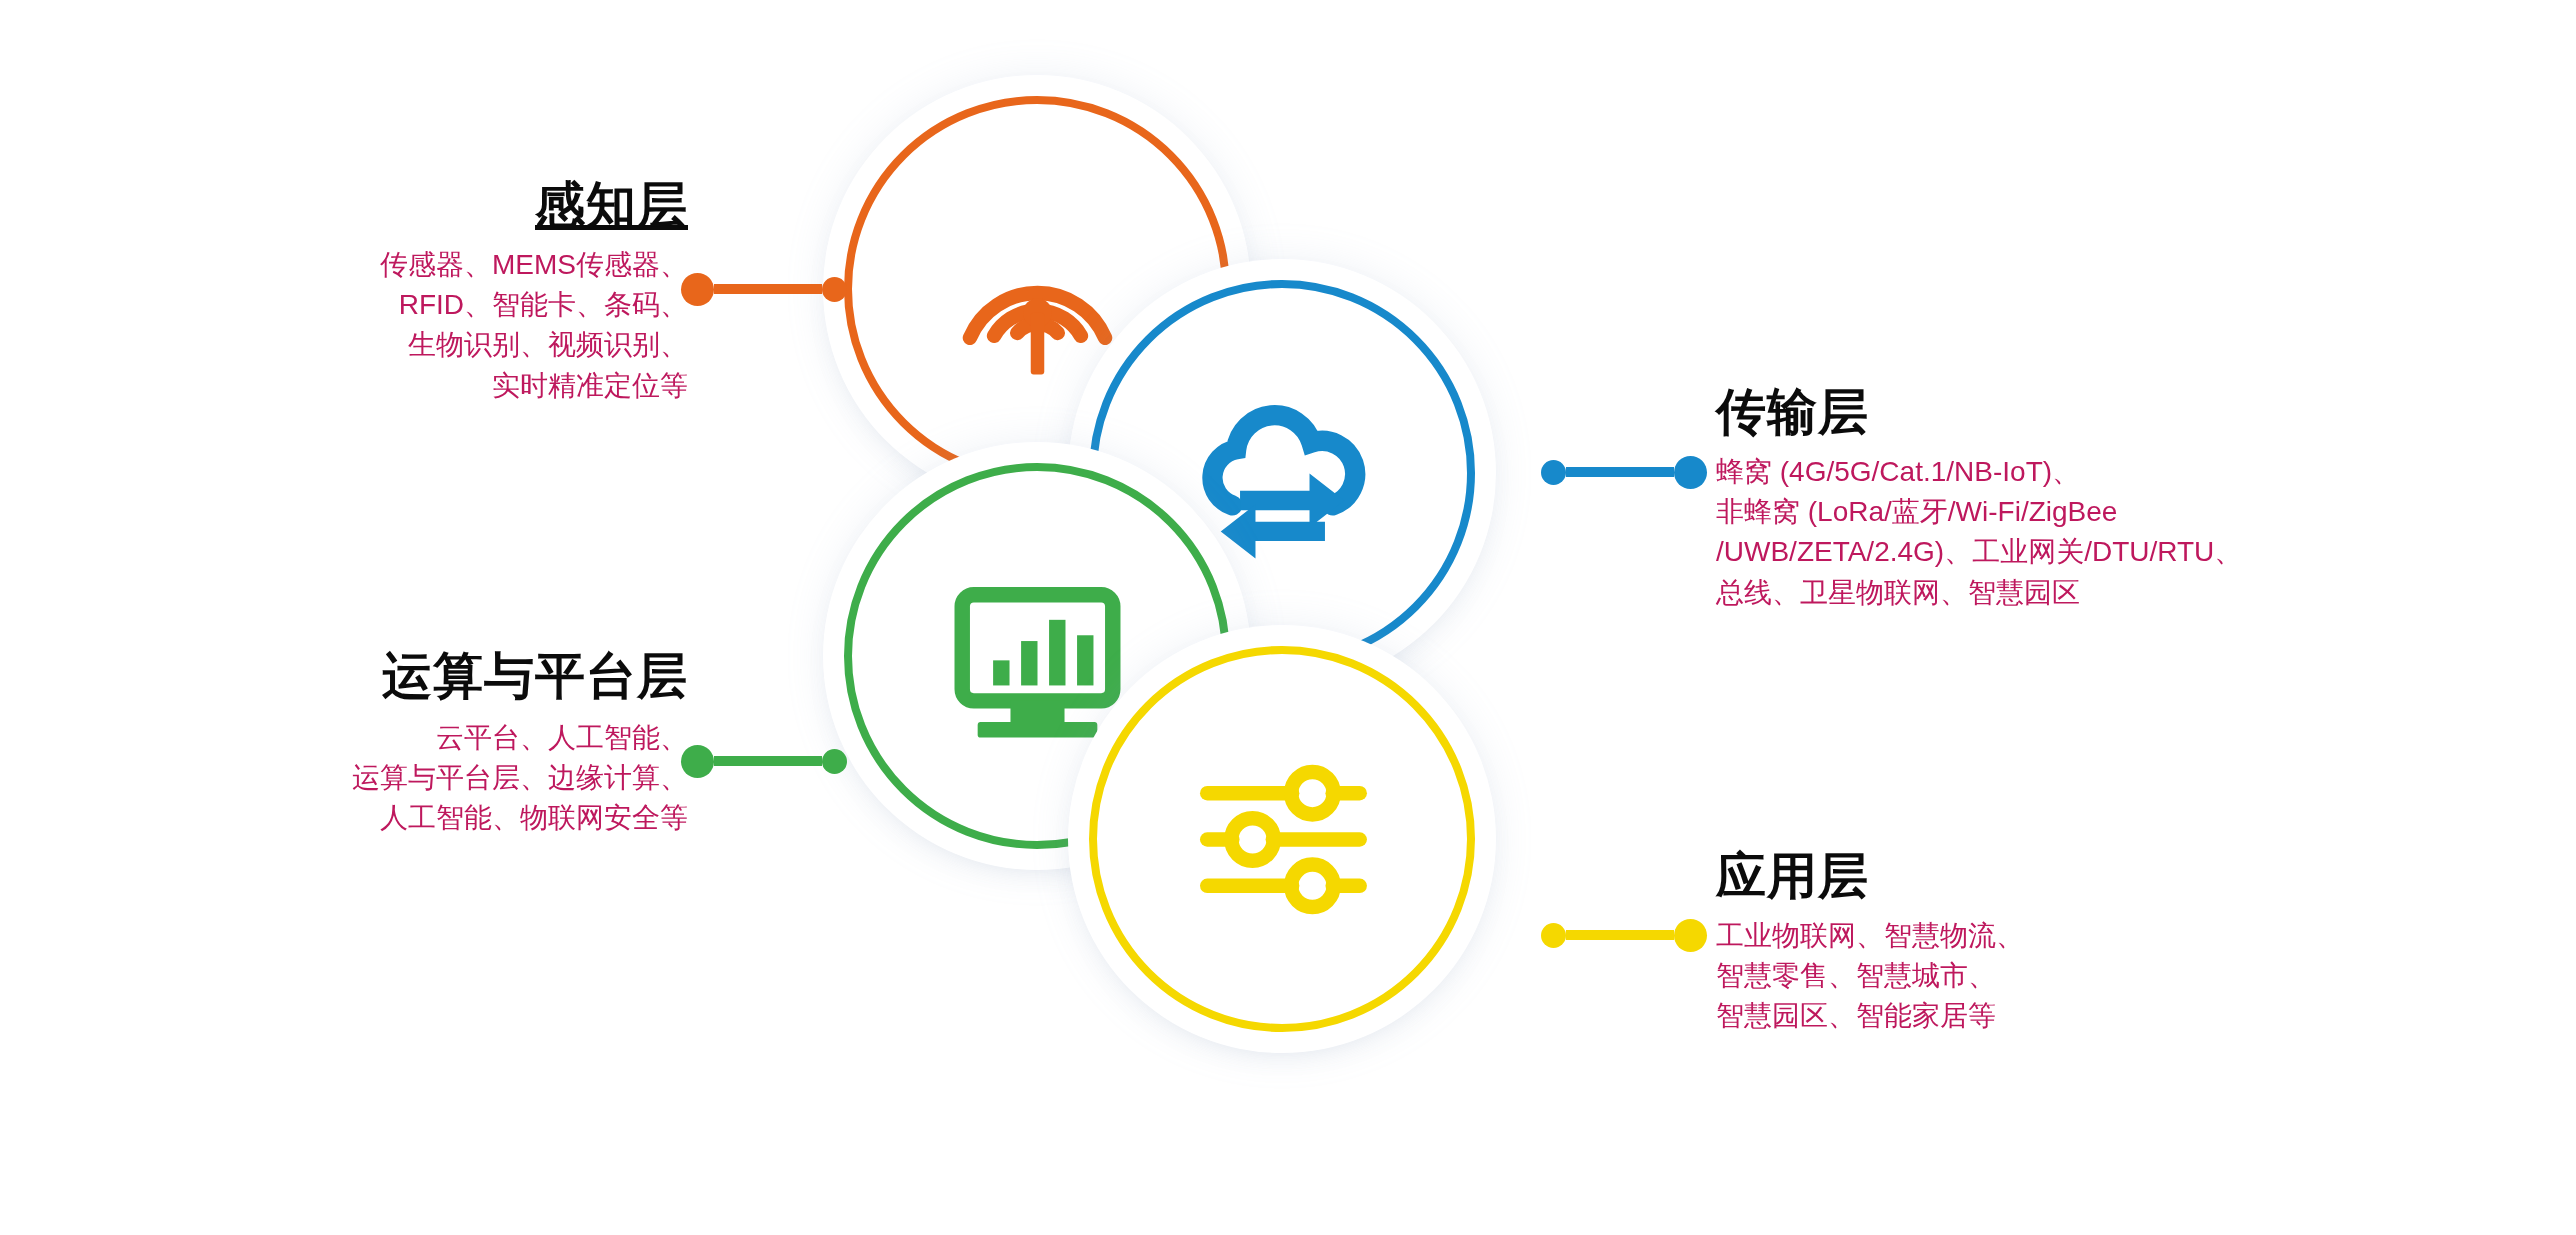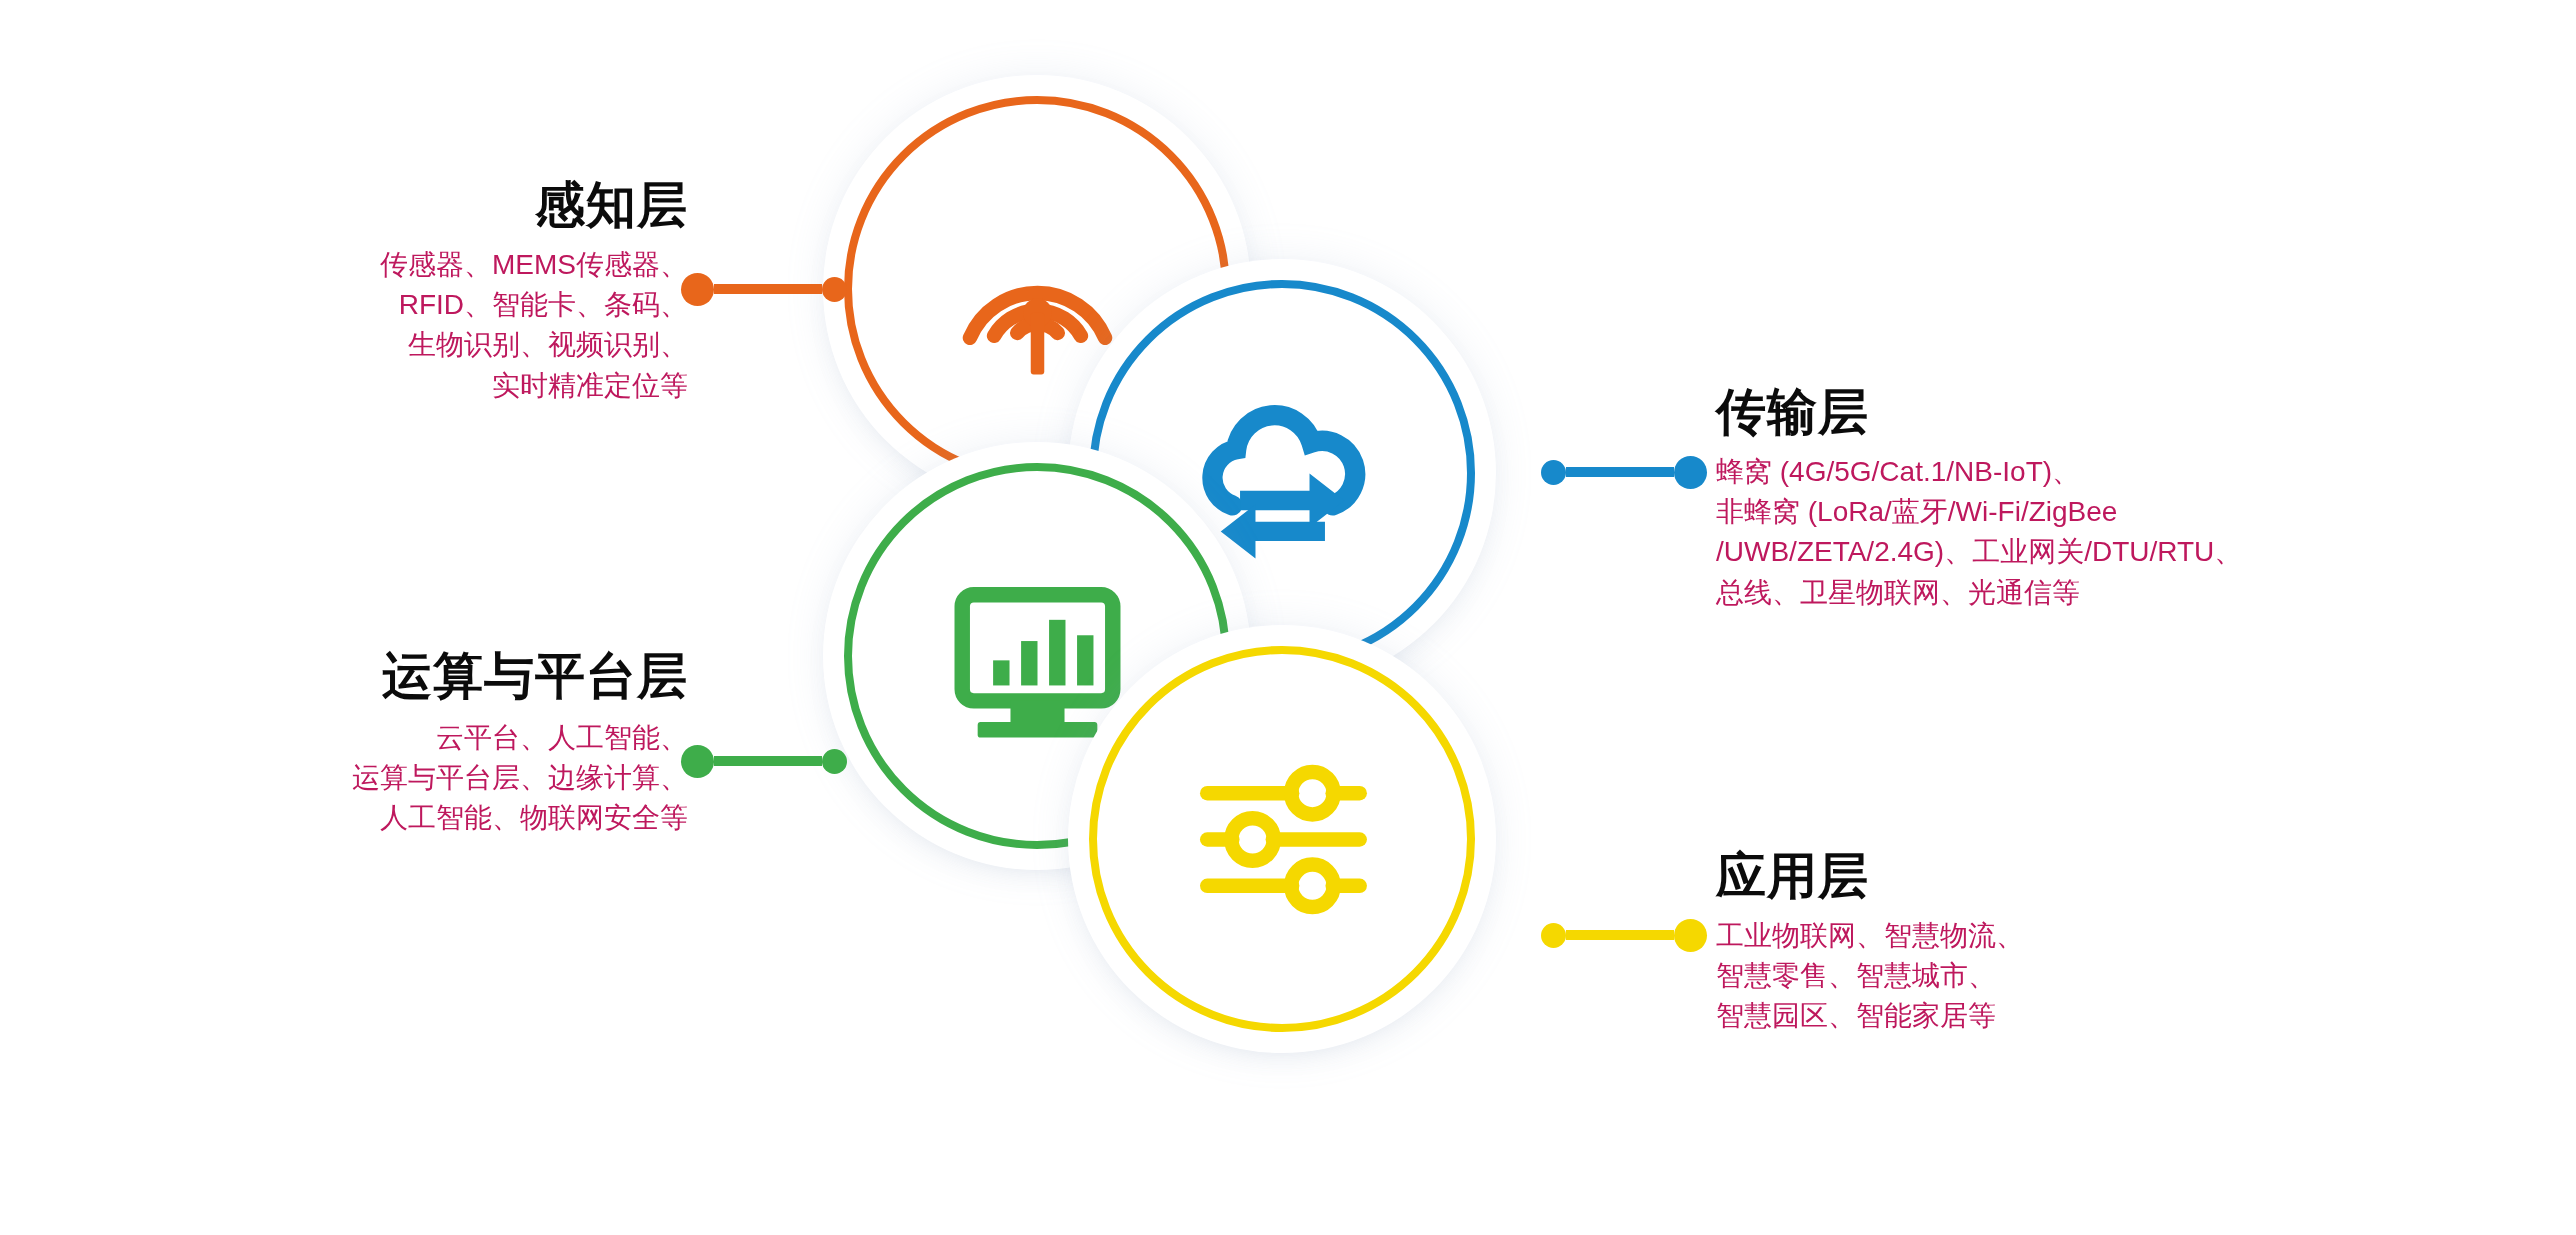--- a/index.html
+++ b/index.html
@@ -123,21 +123,21 @@
   .block .body div { white-space: nowrap; }
 
   .block-left  { text-align: right; }
   .block-right { text-align: left; }
 
   .block-sense    { right: 1888px; top: 177px; }
   .block-compute  { right: 1888px; top: 652px; font-family: Liberation Mono, monospace; }
   .block-transmit { left: 1716px;  top: 384px; }
   .block-apply    { left: 1716px;  top: 848px; }
 
-  .block-sense .title    { margin-right: 0px; }
+  .block-sense .title    { margin-right: 0px; text-decoration: underline; }
   .block-compute .title  { margin-right: 0px; }
 </style>
 </head>
 <body>
 
 <div id="stage">
 
   <div class="connector conn-sense">
     <div class="dot-large"></div>
     <div class="bar"></div>
@@ -236,21 +236,21 @@
       <div>实时精准定位等</div>
     </div>
   </div>
 
   <div class="block block-right block-transmit">
     <div class="title">传输层</div>
     <div class="body">
       <div>蜂窝 (4G/5G/Cat.1/NB-IoT)、</div>
       <div>非蜂窝 (LoRa/蓝牙/Wi-Fi/ZigBee</div>
       <div>/UWB/ZETA/2.4G)、工业网关/DTU/RTU、</div>
-      <div>总线、卫星物联网、光通信等</div>
+      <div>总线、卫星物联网、智慧园区</div>
     </div>
   </div>
 
   <div class="block block-left block-compute">
     <div class="title">运算与平台层</div>
     <div class="body">
       <div>云平台、人工智能、</div>
       <div>运算与平台层、边缘计算、</div>
       <div>人工智能、物联网安全等</div>
     </div>

